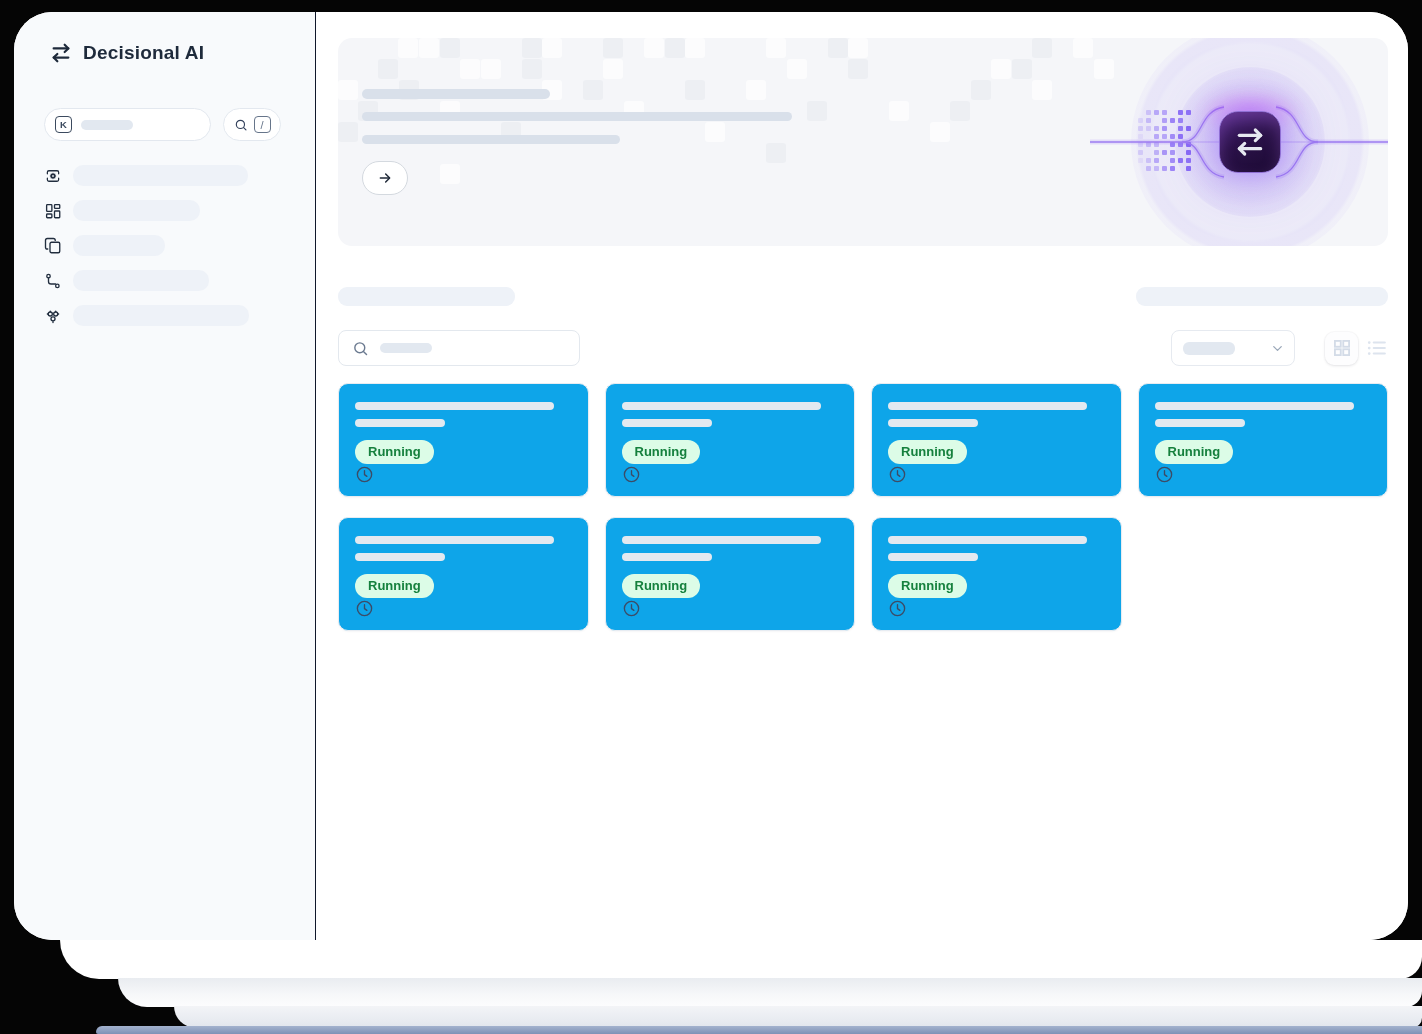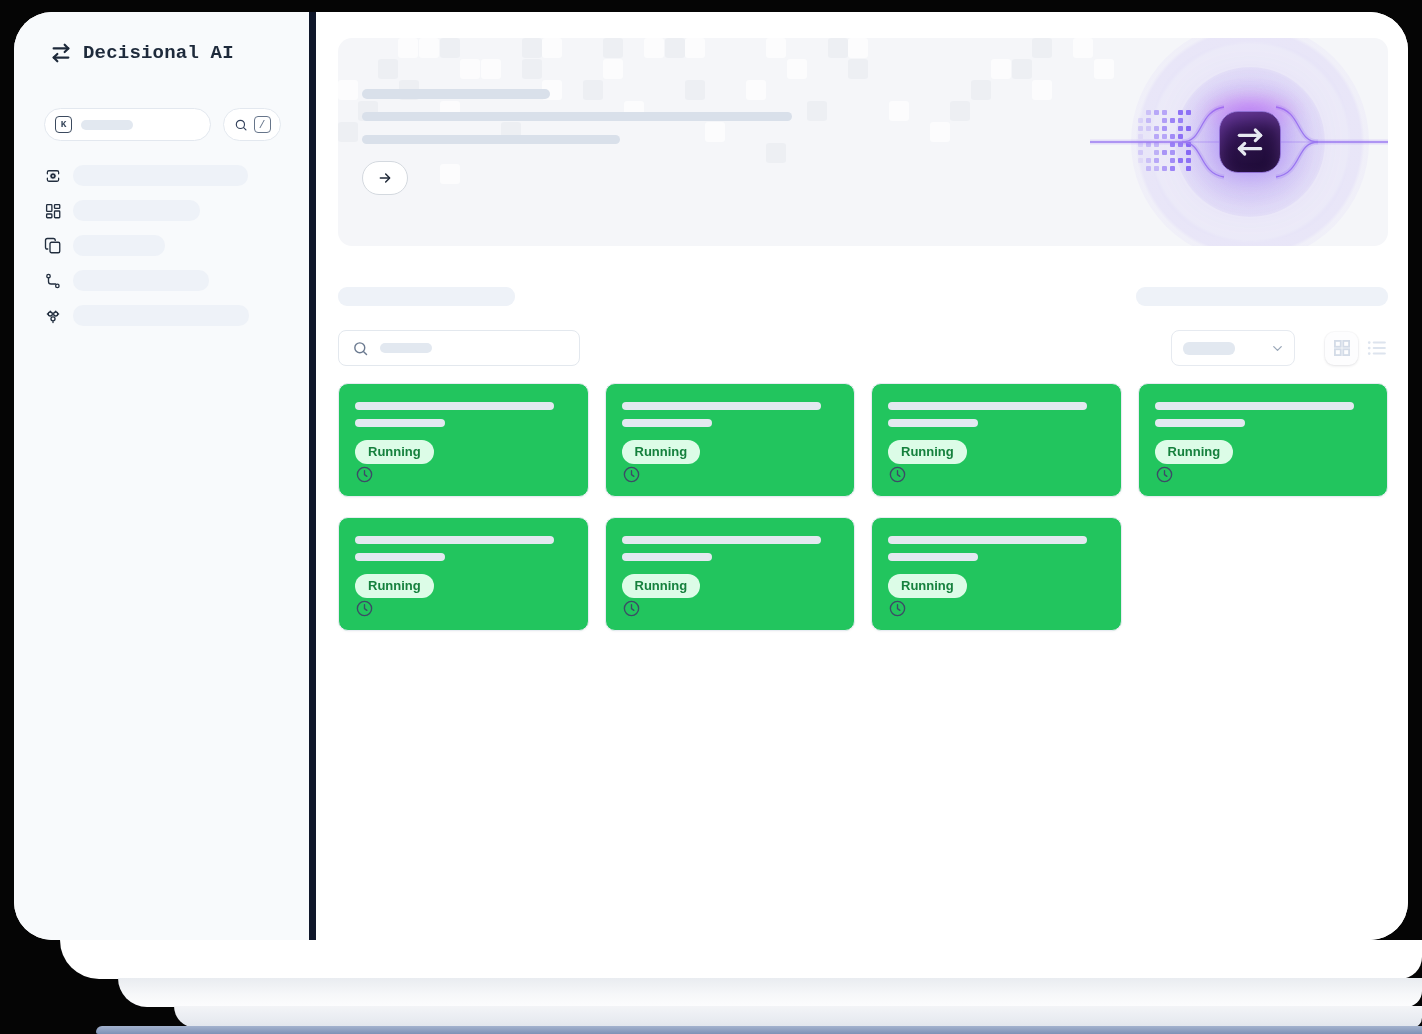--- a/index.html
+++ b/index.html
@@ -9,22 +9,22 @@
     font-family:"Liberation Sans","DejaVu Sans",sans-serif;
     -webkit-font-smoothing:antialiased;
   }
   
   .window{
     position:absolute;left:14px;top:12px;width:1394px;height:928px;
     background:#ffffff;border-radius:38px;overflow:hidden;display:flex;
   }
   
   .sidebar{
-    width:302px;min-width:302px;background:#f8fafc;border-right:7px solid #0f172a;
-    padding:22px 20px;box-sizing:border-box;font-family:Liberation Mono, monospace;
+    width:302px;min-width:302px;background:#f8fafc;border-right:1px solid #0f172a;
+    padding:22px 20px;box-sizing:border-box;
   }
   .logo-row{display:flex;align-items:center;gap:11px;margin-left:16px;margin-top:8px;}
   .logo-title{font-size:19px;font-weight:700;color:#1e2a3b;letter-spacing:.2px;}
   .logo-glyph{width:22px;height:22px;display:block;}
   .search-row{display:flex;align-items:center;gap:12px;margin-top:44px;margin-left:10px;}
   .pill{
     background:#fff;border:1px solid #e3e8ef;border-radius:17px;height:33px;
     display:flex;align-items:center;box-sizing:border-box;
   }
   .pill-search{width:167px;padding:0 10px;gap:9px;}
@@ -101,21 +101,21 @@
     width:33px;height:33px;border-radius:9px;background:#fdfdfe;margin-left:30px;
     box-shadow:0 1px 3px rgba(16,24,40,.10),0 0 0 1px rgba(16,24,40,.02);
     display:flex;align-items:center;justify-content:center;cursor:pointer;
   }
   .view-grid-btn svg{width:20px;height:20px;color:#d3dbe7;}
   .view-list-btn{margin-left:8px;display:flex;align-items:center;cursor:pointer;}
   .view-list-btn svg{width:22px;height:22px;color:#dde4ee;}
   
   .grid{display:grid;grid-template-columns:repeat(4,1fr);gap:20px 16px;margin-top:17px;}
   .card{
-    position:relative;height:114px;background:#22c55e;border:1px solid #e7ecf2;border-radius:10px;
+    position:relative;height:114px;background:#0ea5e9;border:1px solid #e7ecf2;border-radius:10px;
     box-shadow:0 1px 2px rgba(16,24,40,.04);padding:16px;box-sizing:border-box;cursor:pointer;
   }
   .card .l1{width:92%;height:8px;border-radius:4px;background:#e3e9f0;margin-top:2px;}
   .card .l2{width:90px;height:8px;border-radius:4px;background:#e3e9f0;margin-top:9px;}
   .badge{
     display:inline-block;margin-top:13px;font-size:13px;line-height:16px;
     padding:3px 12px;border-radius:999px;box-sizing:border-box;
   }
   .badge-running{background:#dcfce7;color:#15803d;font-weight:700;border:1px solid transparent;}
   .badge-loading{background:#fff;color:#45505f;font-weight:400;border:1.3px solid #929ca9;}

